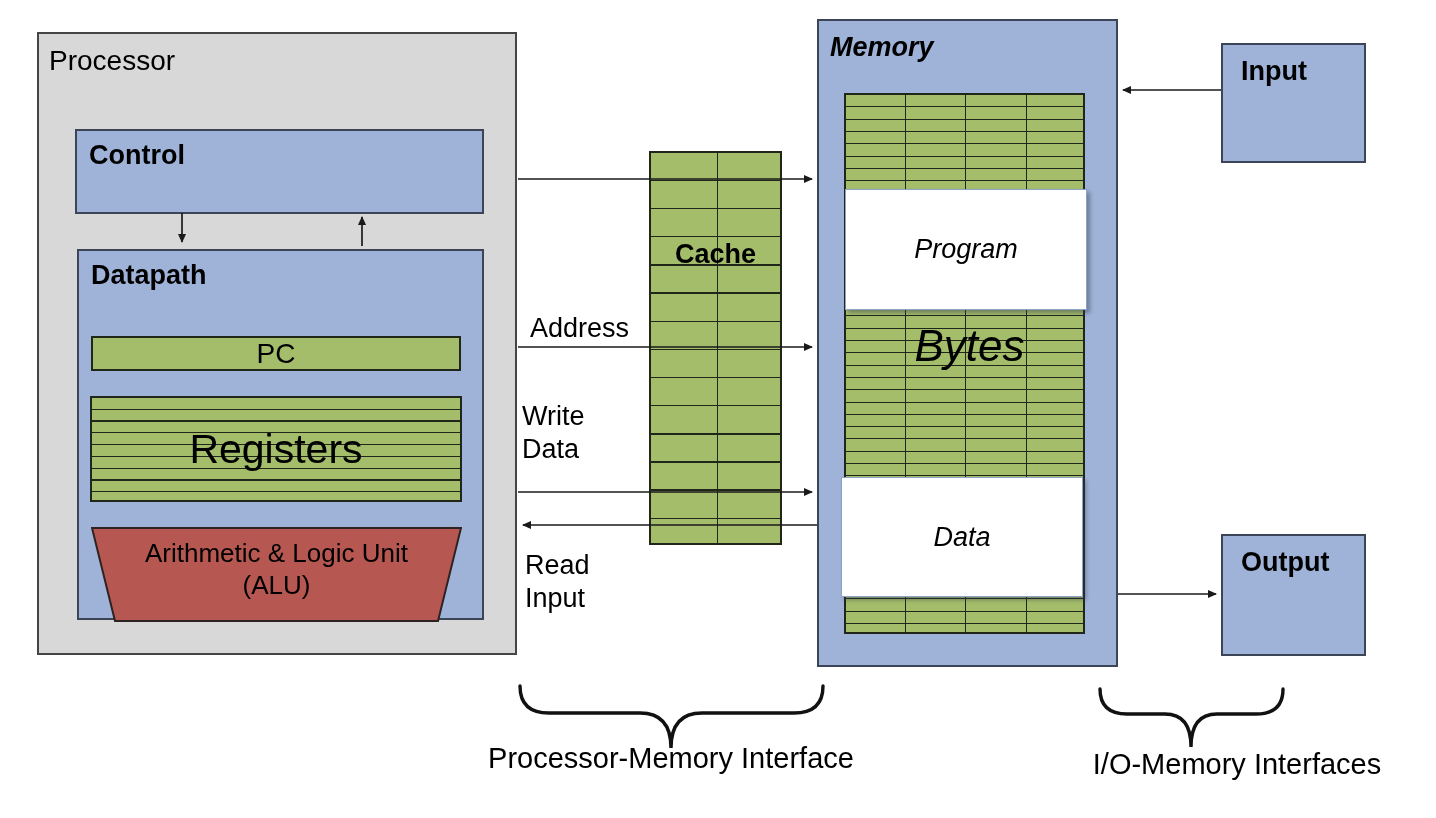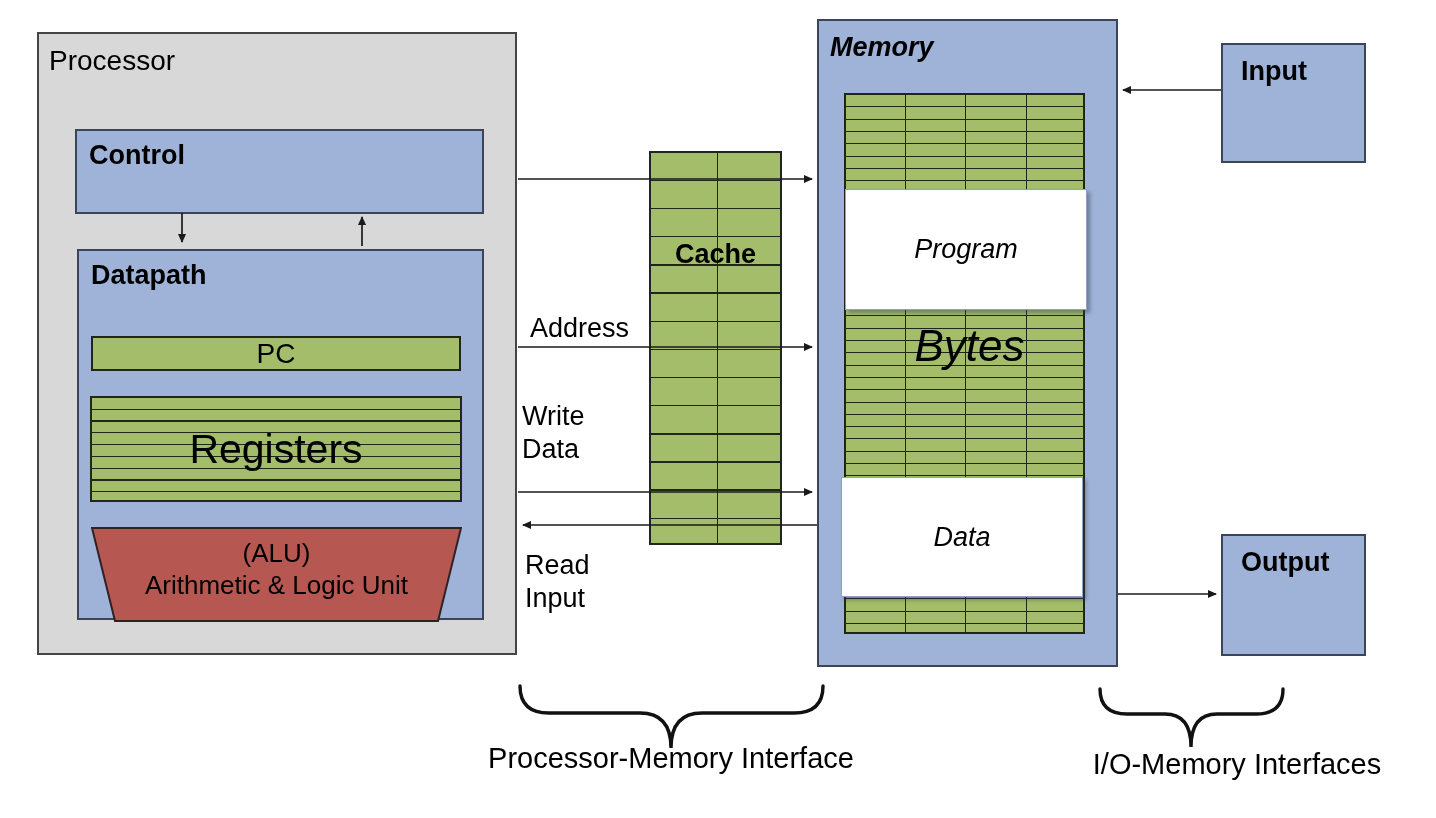--- a/index.html
+++ b/index.html
@@ -107,22 +107,22 @@
 
       <div class="abs registers-box">
         <span class="big-label">Registers</span>
       </div>
 
       <div class="abs alu-wrap">
         <svg width="371" height="95">
           <polygon points="1,1 370,1 347,94 24,94" fill="#b75752" stroke="#2e2222" stroke-width="2"></polygon>
         </svg>
         <div class="abs alu-label">
+          <div>Arithmetic &amp; Logic Unit</div>
           <div>(ALU)</div>
-          <div>Arithmetic &amp; Logic Unit</div>
         </div>
       </div>
     </div>
   </div>
 
   <div class="abs t27 address-label">Address</div>
   <div class="abs t27 pre write-label">Write
 Data</div>
   <div class="abs t27 pre read-label">Read
 Input</div>

